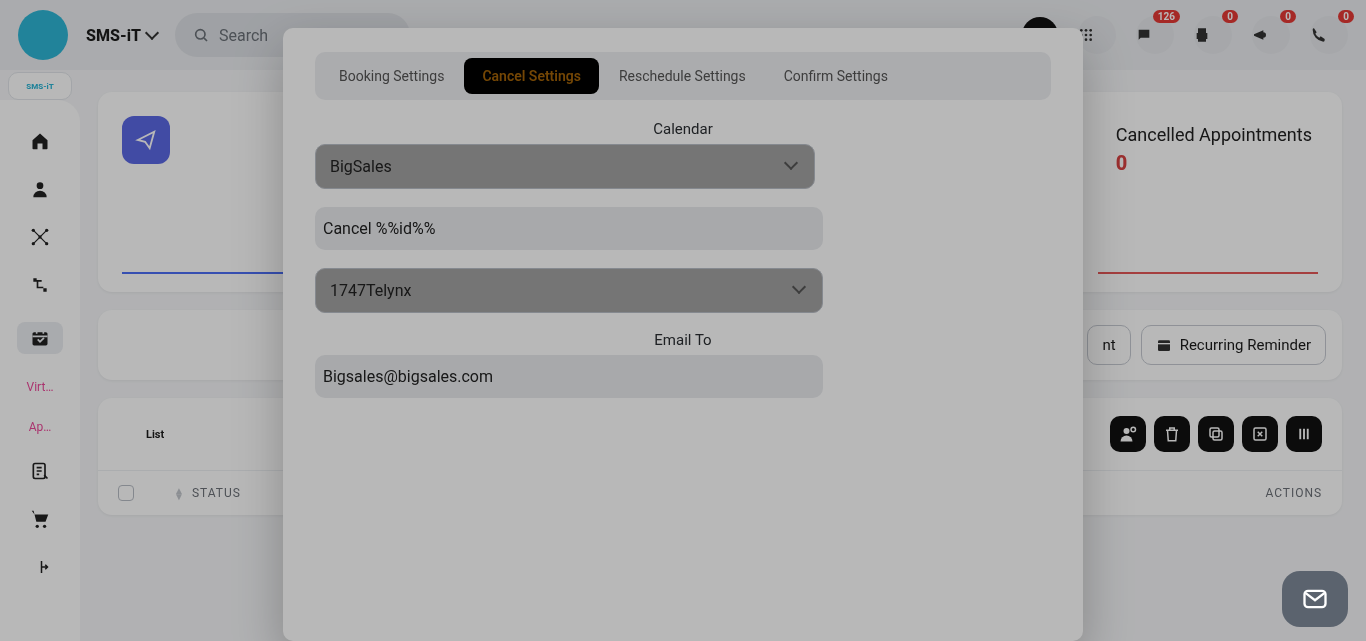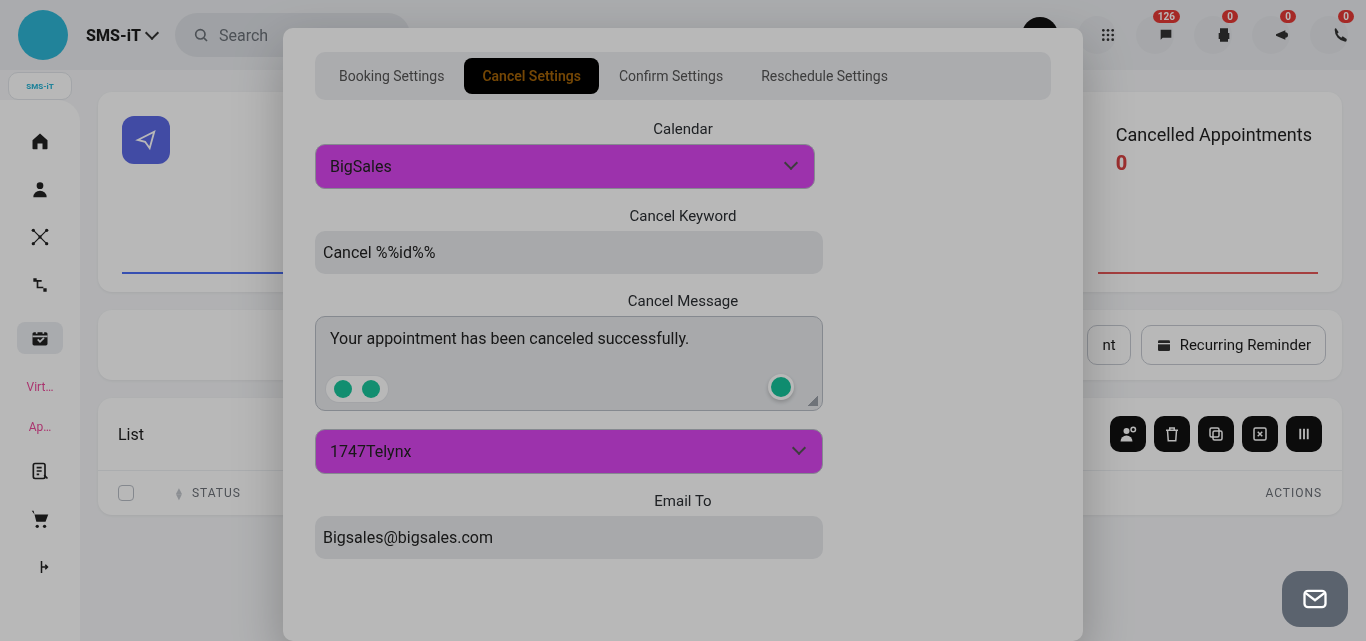--- a/index.html
+++ b/index.html
@@ -41,21 +41,21 @@
   .field-block { margin-bottom:18px; }
 
   .select, .text-input, .textarea {
     width:500px;
     border-radius:10px;
     font-size:16px;
     color:#222;
     padding:12px 14px;
   }
   .select {
-    background:#d946ef;
+    background:#a3a3a3;
     border:1px solid #b9bec6;
     display:flex; justify-content:space-between; align-items:center;
     cursor:pointer;
   }
   .text-input {
     background:#e9ebee;
     border:none;
     width:508px;
     padding-left:8px;
   }
@@ -99,21 +99,21 @@
   .topbar { height:70px; background:#eceef1; display:flex; align-items:center; padding:0 18px; gap:18px;}
   .avatar-circle{ width:50px;height:50px;border-radius:50%; background:#2fb6d6;}
   .brand { font-weight:800; font-size:16px; display:flex; align-items:center; gap:6px;}
   .brand .chev{width:10px;height:10px;border-right:2px solid #333;border-bottom:2px solid #333;transform:rotate(45deg);margin-top:-4px;}
   .search-pill{
     display:flex;align-items:center;gap:10px;background:#dde0e5;border-radius:999px;
     padding:0 18px;height:44px;width:235px;color:#6b7178;font-size:16px;
   }
   .top-right{ margin-left:auto; display:flex; align-items:center; gap:20px;}
   .prof-circ{width:36px;height:36px;border-radius:50%;background:#111;}
-  .tbtn{width:38px;height:38px;border-radius:50%;background:#e6e8ec;display:flex;align-items:center;justify-content:flex-end;position:relative;}
+  .tbtn{width:38px;height:38px;border-radius:50%;background:#e6e8ec;display:flex;align-items:center;justify-content:flex-start;position:relative;}
   .badge{position:absolute;top:-6px;right:-6px;background:#e53935;color:#fff;border-radius:999px;font-size:10px;padding:1px 5px;font-weight:700;}
 
   .body-row{ position:absolute; top:70px; bottom:0; left:0; right:0; display:flex;}
   .rail{ width:80px; background:#fff; border-top-right-radius:22px; margin-top:30px; padding-top:10px; display:flex;flex-direction:column;align-items:center;gap:26px;}
   .rail .logo{width:64px;height:28px;border-radius:10px;background:#fff;border:1px solid #e2e5ea;display:flex;align-items:center;justify-content:center;font-size:8px;color:#2fb6d6;font-weight:800; margin-top:-38px; margin-bottom:4px;}
   .rail .ic{width:22px;height:22px;color:#222; display:flex;align-items:center;justify-content:center;}
   .rail .ic.active-box{ width:46px;height:32px;border-radius:8px;background:#ebedf1;}
   .rail .txt{font-size:12px;color:#ec4899;}
 
   .main{ flex:1; padding:22px 24px 0 18px; }
@@ -134,21 +134,21 @@
     margin-top:18px;background:#fff;border-radius:14px;height:70px;box-shadow:0 1px 3px rgba(0,0,0,.06);
     display:flex;align-items:center;justify-content:flex-end;padding:0 16px;gap:10px;
   }
   .pill-btn{border:1.5px solid #c6cad2;border-radius:10px;padding:10px 14px;font-size:15px;display:flex;align-items:center;gap:8px;background:#fff;}
 
   .list-card{
     margin-top:18px;background:#fff;border-radius:14px;box-shadow:0 1px 3px rgba(0,0,0,.06);
     padding:0;
   }
   .list-head{display:flex;align-items:center;gap:10px;padding:18px 20px;border-bottom:1px solid #edf0f3;}
-  .list-head .tab-list{font-weight:400;font-size:16px;}
+  .list-head .tab-list{font-weight:700;font-size:11px;margin-left:28px;}
   .action-icons{margin-left:auto;display:flex;gap:8px;}
   .sq{width:36px;height:36px;border-radius:10px;background:#111;display:flex;align-items:center;justify-content:center;color:#fff;}
   .tbl-head{display:flex;align-items:center;padding:14px 20px;color:#6c7178;font-size:12px;letter-spacing:.08em;gap:40px;}
   .tbl-head .cb{width:16px;height:16px;border:1.5px solid #b8bdc5;border-radius:4px;margin-right:18px;}
   .tbl-head .actions-lbl{margin-left:auto;}
 
   .chat-fab{
     position:absolute; right:18px; bottom:14px; width:66px;height:56px;border-radius:18px;
     background:#5b636e;display:flex;align-items:center;justify-content:center;color:#fff;z-index:60;
   }
@@ -350,49 +350,36 @@
     </div>
   </div>
 </div>
 
 <div class="overlay"></div>
 <div class="modal">
 
   <div class="tabs">
     <div class="tab">Booking Settings</div>
     <div class="tab active">Cancel Settings</div>
+    <div class="tab">Reschedule Settings</div>
     <div class="tab">Confirm Settings</div>
-    <div class="tab">Reschedule Settings</div>
   </div>
 
   <div class="field-block">
     <div class="field-label">Calendar</div>
     <div class="select">
       <span>BigSales</span>
       <span class="chevron-down"></span>
     </div>
   </div>
 
   <div class="field-block">
-    <div class="field-label">Cancel Keyword</div>
     <input class="text-input" value="Cancel %%id%%" style="">
   </div>
 
-  <div class="field-block">
-    <div class="field-label">Cancel Message</div>
-    <div class="textarea">
-      <div class="ta-text">Your appointment has been canceled successfully.</div>
-      <div class="ta-tools">
-        <span class="t1"></span>
-        <span class="t2"></span>
-      </div>
-      <div class="grammarly"></div>
-      <div class="resize-handle"></div>
-    </div>
-  </div>
 
   <div class="field-block">
     <div class="select" style="width:508px">
       <span>1747Telynx</span>
       <span class="chevron-down"></span>
     </div>
   </div>
 
   <div class="field-block">
     <div class="field-label">Email To</div>

